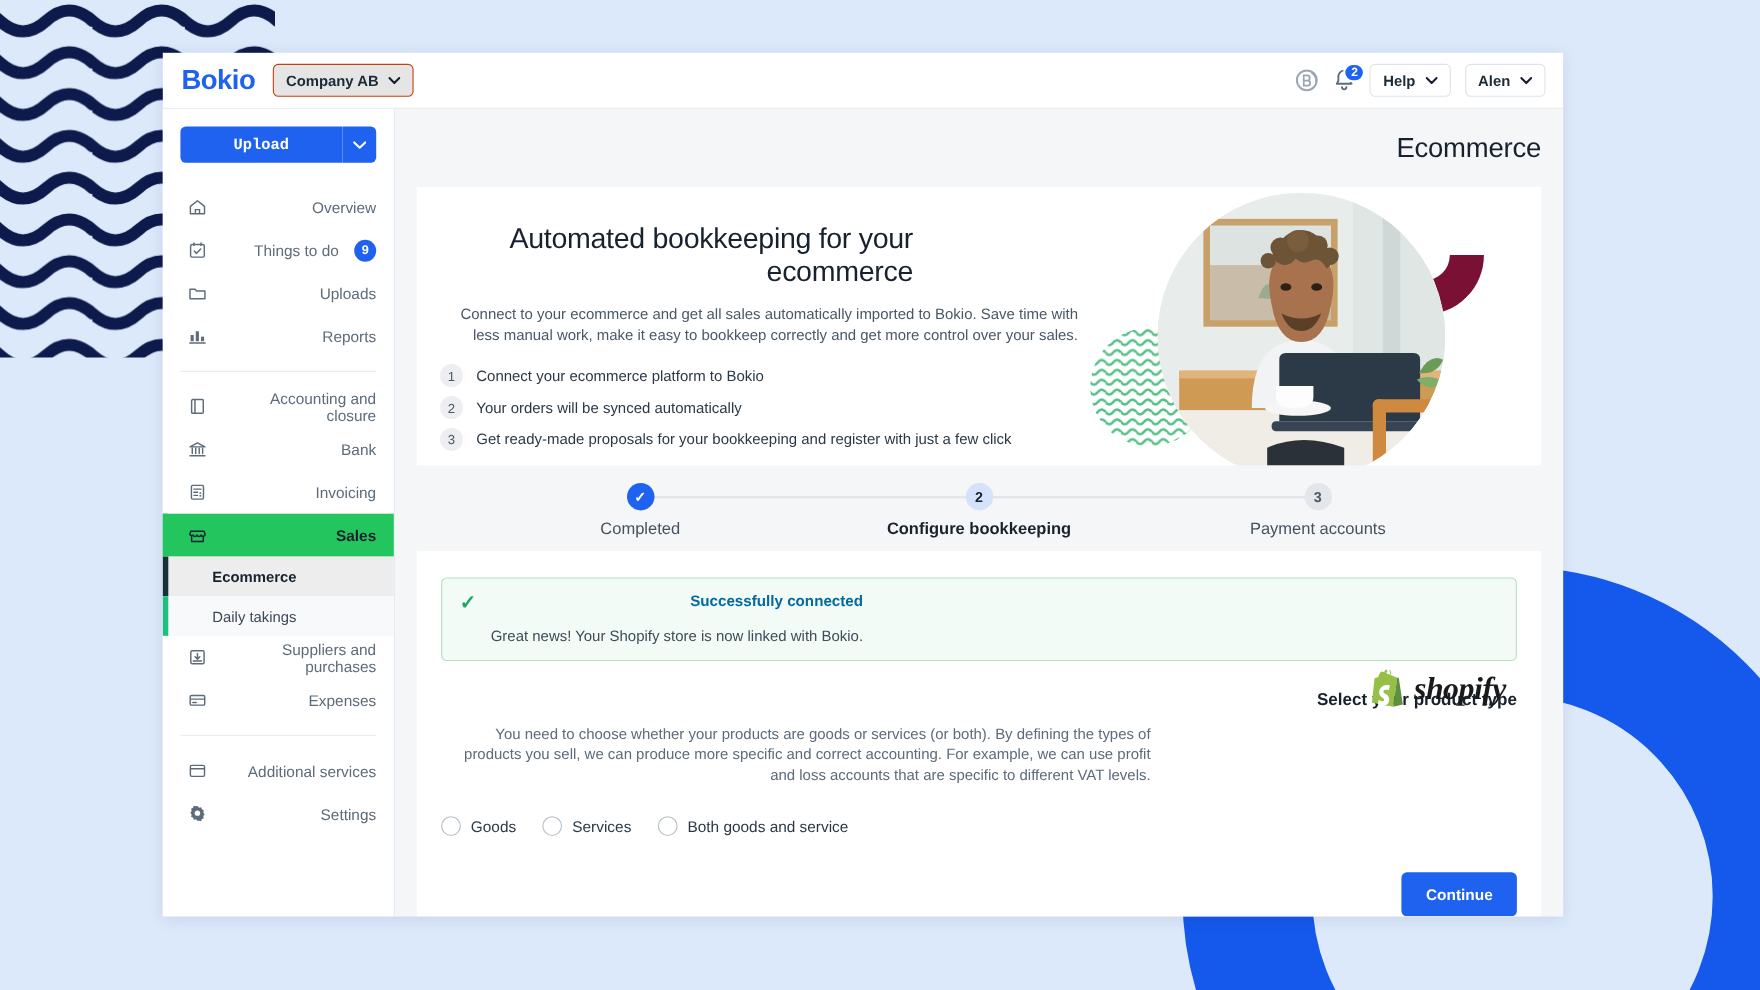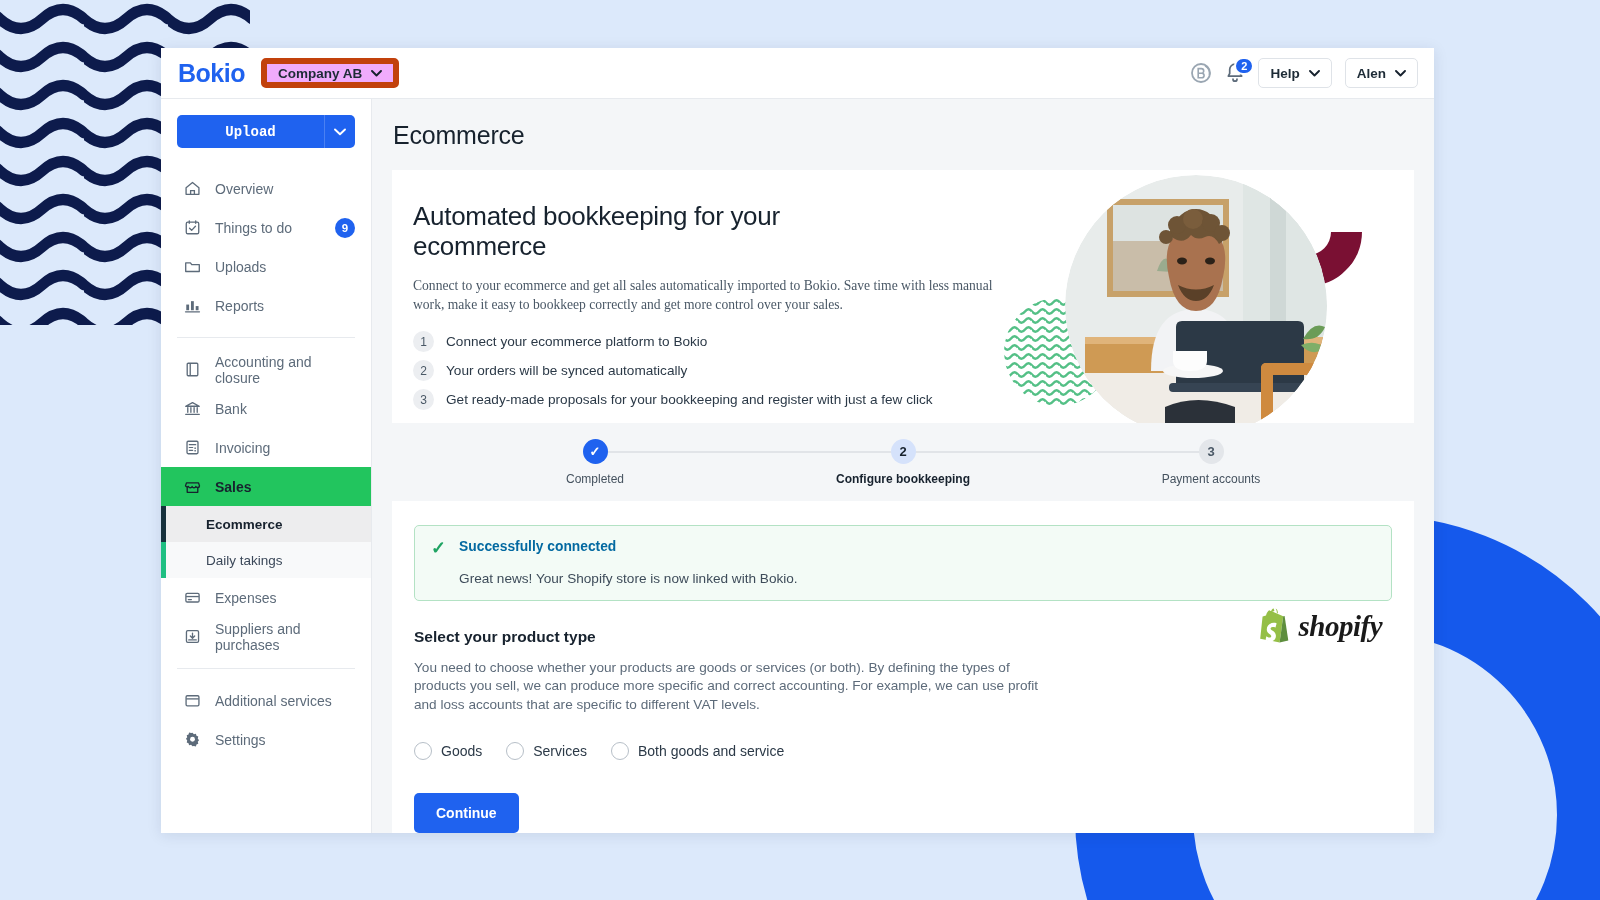--- a/index.html
+++ b/index.html
@@ -24,47 +24,48 @@
     right: -75px; bottom: -215px;
     width: 600px; height: 600px;
     border-radius: 50%;
     border: 118px solid #1559ec;
     background: transparent;
   }
 
   
   #app-window {
     position: absolute;
-    left: 161px; top: 48px;
+    left: 148px; top: 48px;
     width: 1273px; height: 785px;
     background: #ffffff;
     display: flex;
     flex-direction: column;
     box-shadow: 0 2px 14px rgba(16,30,60,.10);
+    text-align: right;
   }
 
   
   #topbar {
     height: 51px;
     display: flex; align-items: center;
     padding: 0 16px 0 17px;
     border-bottom: 1px solid #e7eaee;
     flex: 0 0 51px;
   }
   .logo {
     font-size: 25px; font-weight: bold; color: #1f62ef;
     letter-spacing: -.5px; line-height: 1;
   }
   .company-pill {
     margin-left: 16px;
-    border: 6px solid #c2410c; border-radius: 5px;
+    border: 1px solid #c2410c; border-radius: 5px;
     height: 30px; padding: 0 11px;
     display: flex; align-items: center; gap: 9px;
     font-size: 13.5px; font-weight: bold; color: #1d2b36;
-    background: #f0abfc;
+    background: #e5e5e5;
   }
   .topbar-right {
     margin-left: auto; display: flex; align-items: center; gap: 13px;
   }
   .icon-btn { position: relative; display: flex; align-items: center; }
   .badge-count {
     position: absolute; top: -5px; right: -9px;
     background: #1f62ef; color: #fff;
     min-width: 18px; height: 18px; border-radius: 9px;
     font-size: 11px; font-weight: bold;
@@ -149,21 +150,20 @@
   }
   .hero-left { width: 630px; position: relative; z-index: 2; }
   .hero-title {
     font-size: 26px; line-height: 1.14; color: #17222e;
     font-weight: normal; letter-spacing: -.3px; margin-bottom: 16px;
     max-width: 430px;
   }
   .hero-desc {
     font-size: 13.6px; line-height: 1.37; color: #4a5866; max-width: 580px;
     margin-bottom: 17px;
-    font-family: Liberation Serif, serif;
   }
   .hero-step { display: flex; align-items: center; gap: 12px; margin-bottom: 8px; }
   .step-num {
     width: 21px; height: 21px; border-radius: 50%;
     background: #eceef1; color: #4a5866; font-size: 12px;
     display: flex; align-items: center; justify-content: center; flex: 0 0 21px;
   }
   .hero-step-text { font-size: 13.6px; color: #2b3947; }
 
   .hero-art { position: absolute; right: 30px; top: 0; width: 400px; height: 253px; }
@@ -195,21 +195,21 @@
   }
   .step { display: flex; flex-direction: column; align-items: center; position: relative; z-index: 2; width: 150px; }
   .step-circle {
     width: 25px; height: 25px; border-radius: 50%;
     display: flex; align-items: center; justify-content: center;
     font-size: 13px; font-weight: bold; margin-bottom: 8px;
   }
   .sc-done { background: #1f62ef; color: #fff; }
   .sc-active { background: #d5e2fb; color: #17222e; }
   .sc-todo { background: #e3e6ea; color: #4a5866; }
-  .step-label { font-size: 12px; color: #45525f; white-space: nowrap; }
+  .step-label { font-size: 15px; color: #45525f; white-space: nowrap; }
   .step-label.bold { font-weight: bold; color: #17222e; }
   .step-line {
     position: absolute; top: 12px; height: 2px; background: #e1e4e8; z-index: 1;
   }
 
   
   #config-card { padding: 24px 22px 38px 22px; position: relative; min-height: 322px; }
   .alert {
     border: 1px solid #b3e2c4; background: #f3fbf6; border-radius: 5px;
     padding: 13px 16px 14px 16px; display: flex; gap: 13px; margin-bottom: 27px;
@@ -396,33 +396,33 @@
             <span>Ecommerce</span>
           </div>
           <div class="sub-item">
             <span class="sub-accent" style="background:#1fbf82;"></span>
             <span>Daily takings</span>
           </div>
         </div>
 
         <div class="nav-item">
           <svg width="17" height="17" viewBox="0 0 18 18">
+            <rect x="2.6" y="2.8" width="12.8" height="12.4" rx="1.4" fill="none" stroke="#5d6b7a" stroke-width="1.4"></rect>
+            <path d="M9 5.4v5.2M6.7 8.5L9 10.8l2.3-2.3" fill="none" stroke="#5d6b7a" stroke-width="1.4" stroke-linecap="round" stroke-linejoin="round"></path>
+            <path d="M5 12.6h8" stroke="#5d6b7a" stroke-width="1.4" stroke-linecap="round"></path>
+          </svg>
+          <span class="ni-label">Suppliers and purchases</span>
+        </div>
+        <div class="nav-item">
+          <svg width="17" height="17" viewBox="0 0 18 18">
             <rect x="2" y="4.6" width="14" height="9.2" rx="1.4" fill="none" stroke="#5d6b7a" stroke-width="1.4"></rect>
             <path d="M2.2 8h13.6" stroke="#5d6b7a" stroke-width="1.4"></path>
             <path d="M4.6 11.2h3.2" stroke="#5d6b7a" stroke-width="1.4" stroke-linecap="round"></path>
           </svg>
           <span class="ni-label">Expenses</span>
-        </div>
-        <div class="nav-item">
-          <svg width="17" height="17" viewBox="0 0 18 18">
-            <rect x="2.6" y="2.8" width="12.8" height="12.4" rx="1.4" fill="none" stroke="#5d6b7a" stroke-width="1.4"></rect>
-            <path d="M9 5.4v5.2M6.7 8.5L9 10.8l2.3-2.3" fill="none" stroke="#5d6b7a" stroke-width="1.4" stroke-linecap="round" stroke-linejoin="round"></path>
-            <path d="M5 12.6h8" stroke="#5d6b7a" stroke-width="1.4" stroke-linecap="round"></path>
-          </svg>
-          <span class="ni-label">Suppliers and purchases</span>
         </div>
       </div>
 
       <div class="nav-sep"></div>
 
       <div class="nav-group">
         <div class="nav-item">
           <svg width="17" height="17" viewBox="0 0 18 18">
             <rect x="2.2" y="4" width="13.6" height="10.6" rx="1.3" fill="none" stroke="#5d6b7a" stroke-width="1.4"></rect>
             <path d="M2.4 7.3h13.2" stroke="#5d6b7a" stroke-width="1.4"></path>

